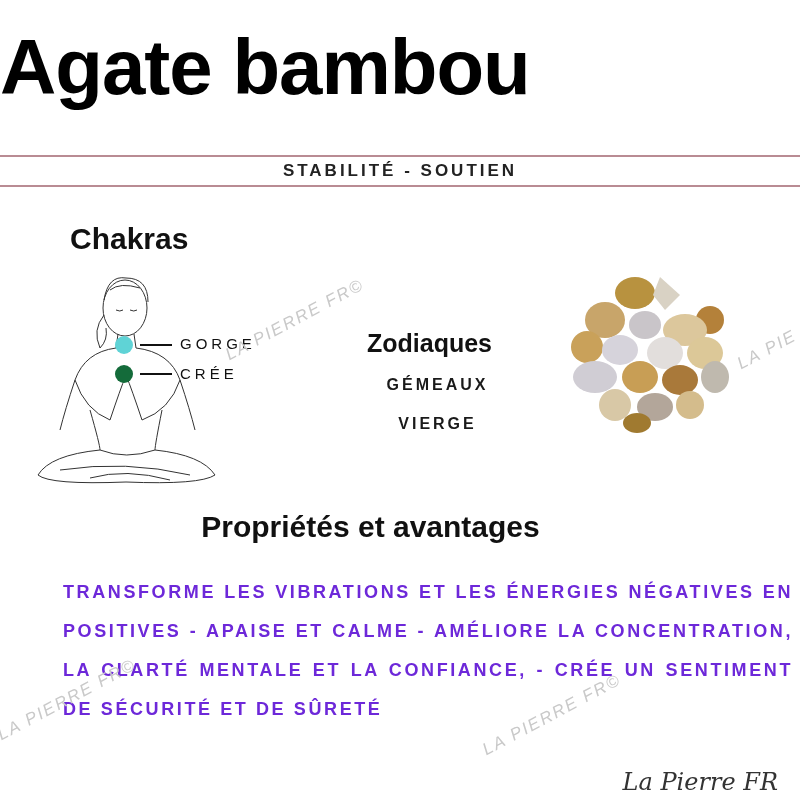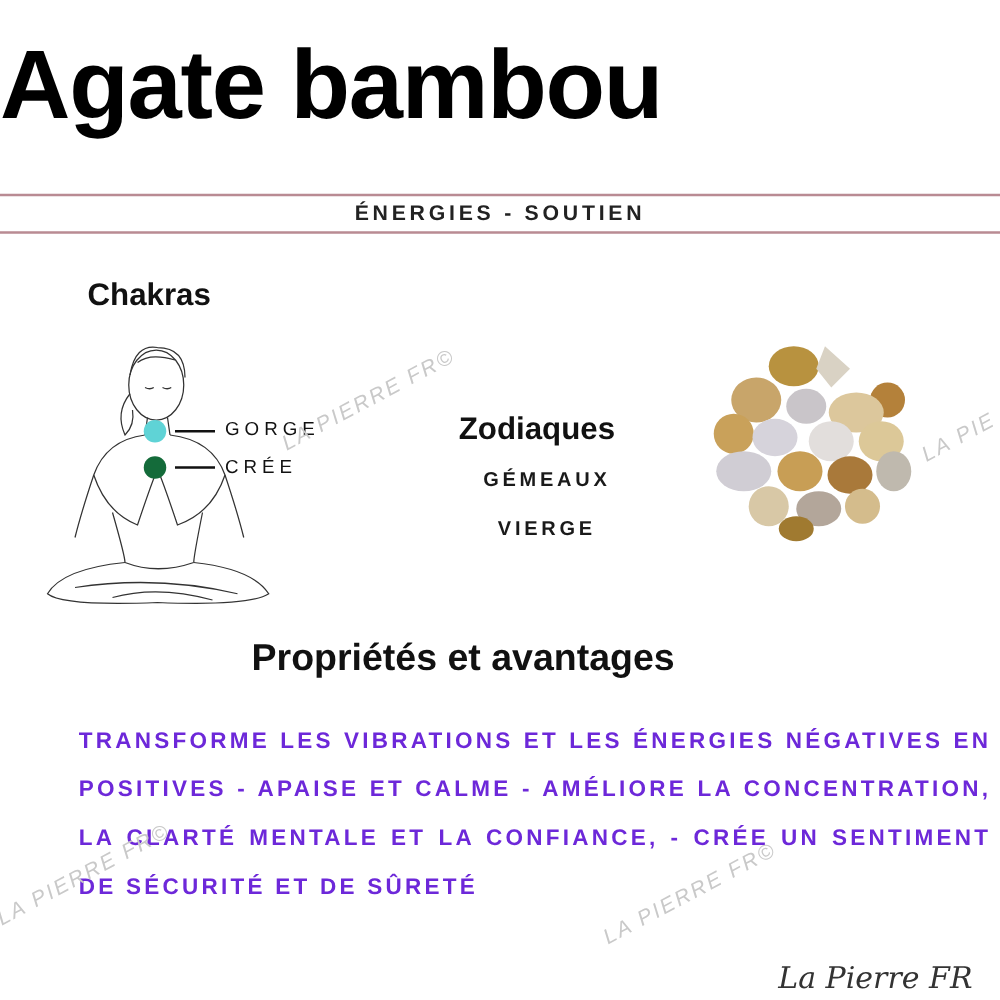--- a/index.html
+++ b/index.html
@@ -3,42 +3,42 @@
 <meta charset="utf-8">
 <style>
   html, body { margin:0; padding:0; }
   body { width:800px; height:800px; background:#ffffff; position:relative; overflow:hidden; font-family:"Liberation Sans", sans-serif; color:#111; }
   .title { position:absolute; top:22px; left:0; width:800px; font-weight:bold; font-size:78px; line-height:90px; letter-spacing:-1px; color:#000; }
   .rule { position:absolute; left:0; width:800px; height:2px; background:#b98b93; }
   .rule.top { top:155px; }
   .rule.bottom { top:185px; }
   .subtitle { position:absolute; top:160px; left:0; width:800px; text-align:center; font-size:17px; font-weight:bold; letter-spacing:3px; line-height:22px; color:#222; }
   .section-title { position:absolute; font-weight:bold; color:#111; }
-  .chakras-title { top:222px; left:70px; font-size:25px; }
+  .chakras-title { top:222px; left:70px; font-size:30px; }
   .zodiac-title { top:329px; left:367px; font-size:25px; }
   .zodiac-item { position:absolute; left:360px; width:155px; text-align:center; font-size:16px; font-weight:bold; letter-spacing:3px; color:#1a1a1a; }
   .zodiac-item.i0 { top:376px; }
   .zodiac-item.i1 { top:415px; }
   .figure { position:absolute; left:30px; top:270px; width:200px; height:225px; }
   .chakra-dot { position:absolute; width:18px; height:18px; border-radius:50%; }
   .chakra-label { position:absolute; font-size:15px; font-weight:normal; letter-spacing:4px; color:#111; }
   .chakra-line { position:absolute; height:2px; background:#111; }
   .stones { position:absolute; left:565px; top:265px; width:170px; height:170px; }
   .props-title { position:absolute; top:510px; left:0; width:741px; text-align:center; font-size:30px; font-weight:bold; color:#111; }
   .props-body { position:absolute; top:573px; left:35px; width:730px; font-size:18px; font-weight:bold; letter-spacing:2.6px; line-height:39px; text-align:justify; color:#6d28d9;margin-left:28px; }
   .watermark { position:absolute; font-size:17px; color:#c9c9c9; letter-spacing:2px; transform:rotate(-28deg); white-space:nowrap; font-style:italic; }
   .signature { position:absolute; right:22px; top:768px; font-family:"DejaVu Serif", serif; font-style:italic; font-size:24px; color:#333; }
 </style>
 </head>
 <body>
 
 <div class="title">Agate bambou</div>
 
 <div class="rule top"></div>
-<div class="subtitle">ÉNERGIES - SOUTIEN</div>
+<div class="subtitle">STABILITÉ - SOUTIEN</div>
 <div class="rule bottom"></div>
 
 <div class="section-title chakras-title">Chakras</div>
 
 <svg class="figure" viewBox="0 0 200 225" fill="none" stroke="#333" stroke-width="1">
 
   <ellipse cx="95" cy="38" rx="22" ry="28"></ellipse>
   <path d="M74 30 Q78 5 96 8 Q118 8 118 32"></path>
   <path d="M80 20 Q90 12 110 18"></path>
   <path d="M86 40 Q90 42 93 40 M100 40 Q104 42 107 40"></path>

